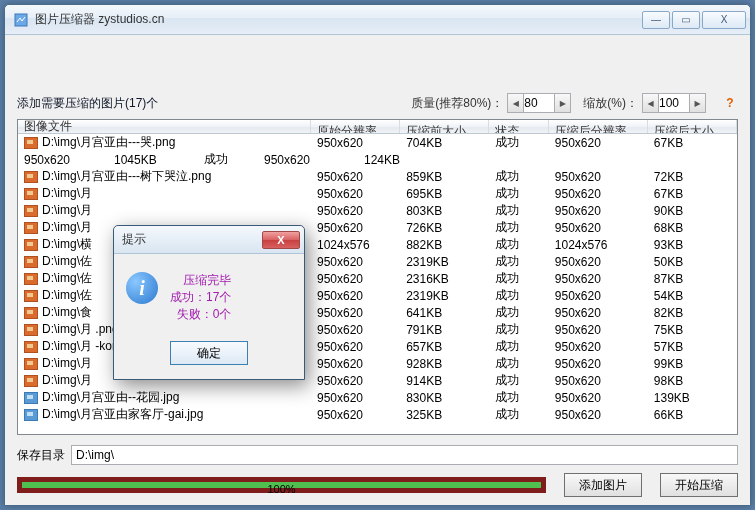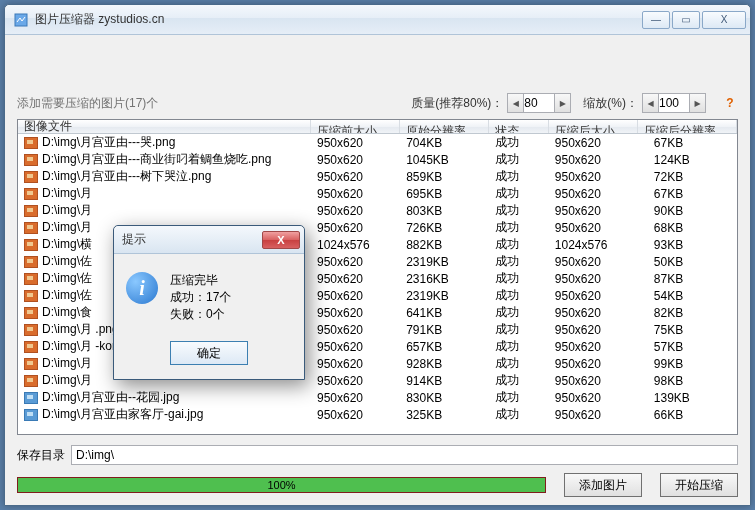--- a/index.html
+++ b/index.html
@@ -6,21 +6,21 @@
   body { margin: 0; font-family: "Microsoft YaHei", "SimSun", Tahoma, sans-serif; font-size: 12px; background: #5a7fa8; padding: 4px; }
   .window { width: 747px; height: 502px; background: #f0f0f0; border: 1px solid #4a6a8a; border-radius: 5px 5px 0 0; box-shadow: 0 0 8px rgba(0,0,0,0.3); display: flex; flex-direction: column; gap: 48px; }
   .titlebar { height: 30px; background: linear-gradient(to bottom, #f4f8fc 0%, #e6eef7 45%, #d9e5f1 46%, #e6eef7 100%); border-bottom: 1px solid #b0c4d8; display: flex; align-items: center; padding: 0 4px 0 8px; border-radius: 5px 5px 0 0; }
   .titlebar .ico { width: 16px; height: 16px; margin-right: 6px; display:inline-flex;align-items:center;justify-content:center;}
   .titlebar .title { color: #333; flex: 1; }
   .titlebar .winbtns { display: flex; gap: 2px; }
   .winbtn { width: 28px; height: 18px; border: 1px solid #8aa8c8; border-radius: 2px; background: linear-gradient(to bottom,#f8fbfe,#dde9f5); display:flex;align-items:center;justify-content:center; font-size:10px; color:#405978;}
   .winbtn.wide { width: 44px; }
   .content { flex: 1; padding: 10px 12px 8px 12px; display: flex; flex-direction: column; position: relative; }
   .toprow { display: flex; align-items: center; margin-bottom: 6px; }
-  .toprow .left { color: #737373; }
+  .toprow .left { color: #0f172a; }
   .toprow .spacer { flex:1; }
   .toprow .label { color:#333; margin-right:4px; }
   .spin { display:inline-flex; align-items:center; border:1px solid #abadb3; height:20px; background:#fff; margin-right:12px;}
   .spin .btn { width:16px; height:18px; background: linear-gradient(to bottom,#f8f8f8,#e0e0e0); border-right:1px solid #abadb3; display:flex;align-items:center;justify-content:center;font-size:8px;color:#555;}
   .spin .btn.r { border-right:none; border-left:1px solid #abadb3;}
   .spin .val { width:30px; text-align:left; }
   .help { color:#e06000; font-weight:bold; margin-left:4px; width:16px; text-align:center;}
   .listbox { flex:1; border:1px solid #828790; background:#fff; overflow:hidden; }
   .listhdr { display:flex; background: linear-gradient(to bottom,#ffffff,#f0f3f7 50%,#e4e9ef 51%,#f0f3f7); border-bottom:1px solid #c0c8d0; height:14px; }
   .listhdr .col { padding:3px 6px; border-right:1px solid #d8dde3; color:#333; white-space:nowrap; overflow:hidden;}
@@ -34,32 +34,32 @@
   .c4 { width:100px; }
   .c5 { width:90px; }
   .fileico { width:14px; height:12px; background:#d96c2c; border:1px solid #b05020; display:inline-block; flex-shrink:0; position:relative;}
   .fileico::after { content:""; position:absolute; left:2px; top:2px; width:6px; height:4px; background:#f0c890;}
   .fileico.jpg { background:#5a9bd5; border-color:#3a7ab5;}
   .fileico.jpg::after { background:#c0dff5;}
   .bottomrow { display:flex; align-items:center; margin-top:10px; gap:6px;}
   .bottomrow .label { color:#000000; }
   .bottomrow input { flex:1; border:1px solid #abadb3; height:20px; padding:0 4px; background:#fff; font-family:inherit; font-size:12px;}
   .progressrow { display:flex; align-items:center; margin-top:8px; gap:8px;}
-  .progress { flex:1; height:16px; border:1px solid #7f1d1d; background:#4fbf4f; position:relative; }
+  .progress { flex:1; height:16px; border:5px solid #7f1d1d; background:#4fbf4f; position:relative; }
   .progress .pct { position:absolute; left:50%; top:0; transform:translateX(-50%); color:#000; font-size:11px; line-height:14px;}
   .btn2 { height:24px; padding:0 14px; border:1px solid #707070; background:linear-gradient(to bottom,#f8f8f8,#e0e0e0); font-family:inherit; font-size:12px;margin-left:10px;}
 
   
   .modal { position:absolute; left:108px; top:142px; width:192px; background:#f0f0f0; border:1px solid #3a5a7a; box-shadow:4px 6px 20px rgba(0,0,0,0.45); border-radius:5px 5px 0 0;}
   .modal .mtitle { height:28px; background: linear-gradient(to bottom,#f4f8fc,#d9e5f1); border-bottom:1px solid #b0c4d8; display:flex; align-items:center; padding:0 4px 0 8px; border-radius:5px 5px 0 0;}
   .modal .mtitle .t { flex:1; color:#333;}
   .modal .mclose { width:38px; height:18px; border:1px solid #a04848; border-radius:2px; background:linear-gradient(to bottom,#f0a0a0,#d86060 50%,#c84040 51%,#d86060); color:#fff; display:flex;align-items:center;justify-content:center; font-size:11px; font-weight:bold;}
   .modal .mbody { padding:18px 12px 10px 12px; display:flex; gap:12px; align-items:flex-start;}
   .infoico { width:32px; height:32px; border-radius:50%; background:radial-gradient(circle at 30% 30%,#8ac8ff,#2a78d0); display:flex;align-items:center;justify-content:center; color:#fff; font-family:Georgia,serif; font-style:italic; font-weight:bold; font-size:20px; flex-shrink:0;}
-  .modal .mbody .txt { line-height:17px; color:#000000; }
+  .modal .mbody .txt { line-height:17px; color:#a21caf;text-align:right; }
   .modal .mbtns { padding:8px 12px 14px 12px; text-align:center;}
   .modal .mbtns button { width:78px; height:24px; border:1px solid #3c7fb1; background:linear-gradient(to bottom,#f8fbfe,#dde9f5); font-family:inherit; font-size:12px;}
 </style>
 </head>
 <body>
 
 <div class="window">
   <div class="titlebar">
     <span class="ico">
       <svg width="16" height="16">
@@ -90,43 +90,39 @@
         <span class="btn">◀</span>
         <span class="val">100</span>
         <span class="btn r">▶</span>
       </span>
       <span class="help">?</span>
     </div>
 
     <div class="listbox">
       <div class="listhdr">
         <div class="col c0">图像文件</div>
+        <div class="col c1">原始分辨率</div>
         <div class="col c2">压缩前大小</div>
-        <div class="col c1">原始分辨率</div>
         <div class="col c3">状态</div>
+        <div class="col c4">压缩后分辨率</div>
         <div class="col c5">压缩后大小</div>
-        <div class="col c4">压缩后分辨率</div>
       </div>
       <div class="rows" id="rows">
           <div class="row">
             <div class="cell c0">
               <span class="fileico "></span>
               <span>D:\img\月宫亚由---哭.png</span>
             </div>
             <div class="cell c1">950x620</div>
             <div class="cell c2">704KB</div>
             <div class="cell c3">成功</div>
             <div class="cell c4">950x620</div>
             <div class="cell c5">67KB</div>
           </div>
           <div class="row">
-            <div class="cell c0">
-              <span class="fileico "></span>
-              <span>D:\img\月宫亚由---商业街叼着鲷鱼烧吃.png</span>
-            </div>
             <div class="cell c1">950x620</div>
             <div class="cell c2">1045KB</div>
             <div class="cell c3">成功</div>
             <div class="cell c4">950x620</div>
             <div class="cell c5">124KB</div>
           </div>
           <div class="row">
             <div class="cell c0">
               <span class="fileico "></span>
               <span>D:\img\月宫亚由---树下哭泣.png</span>

